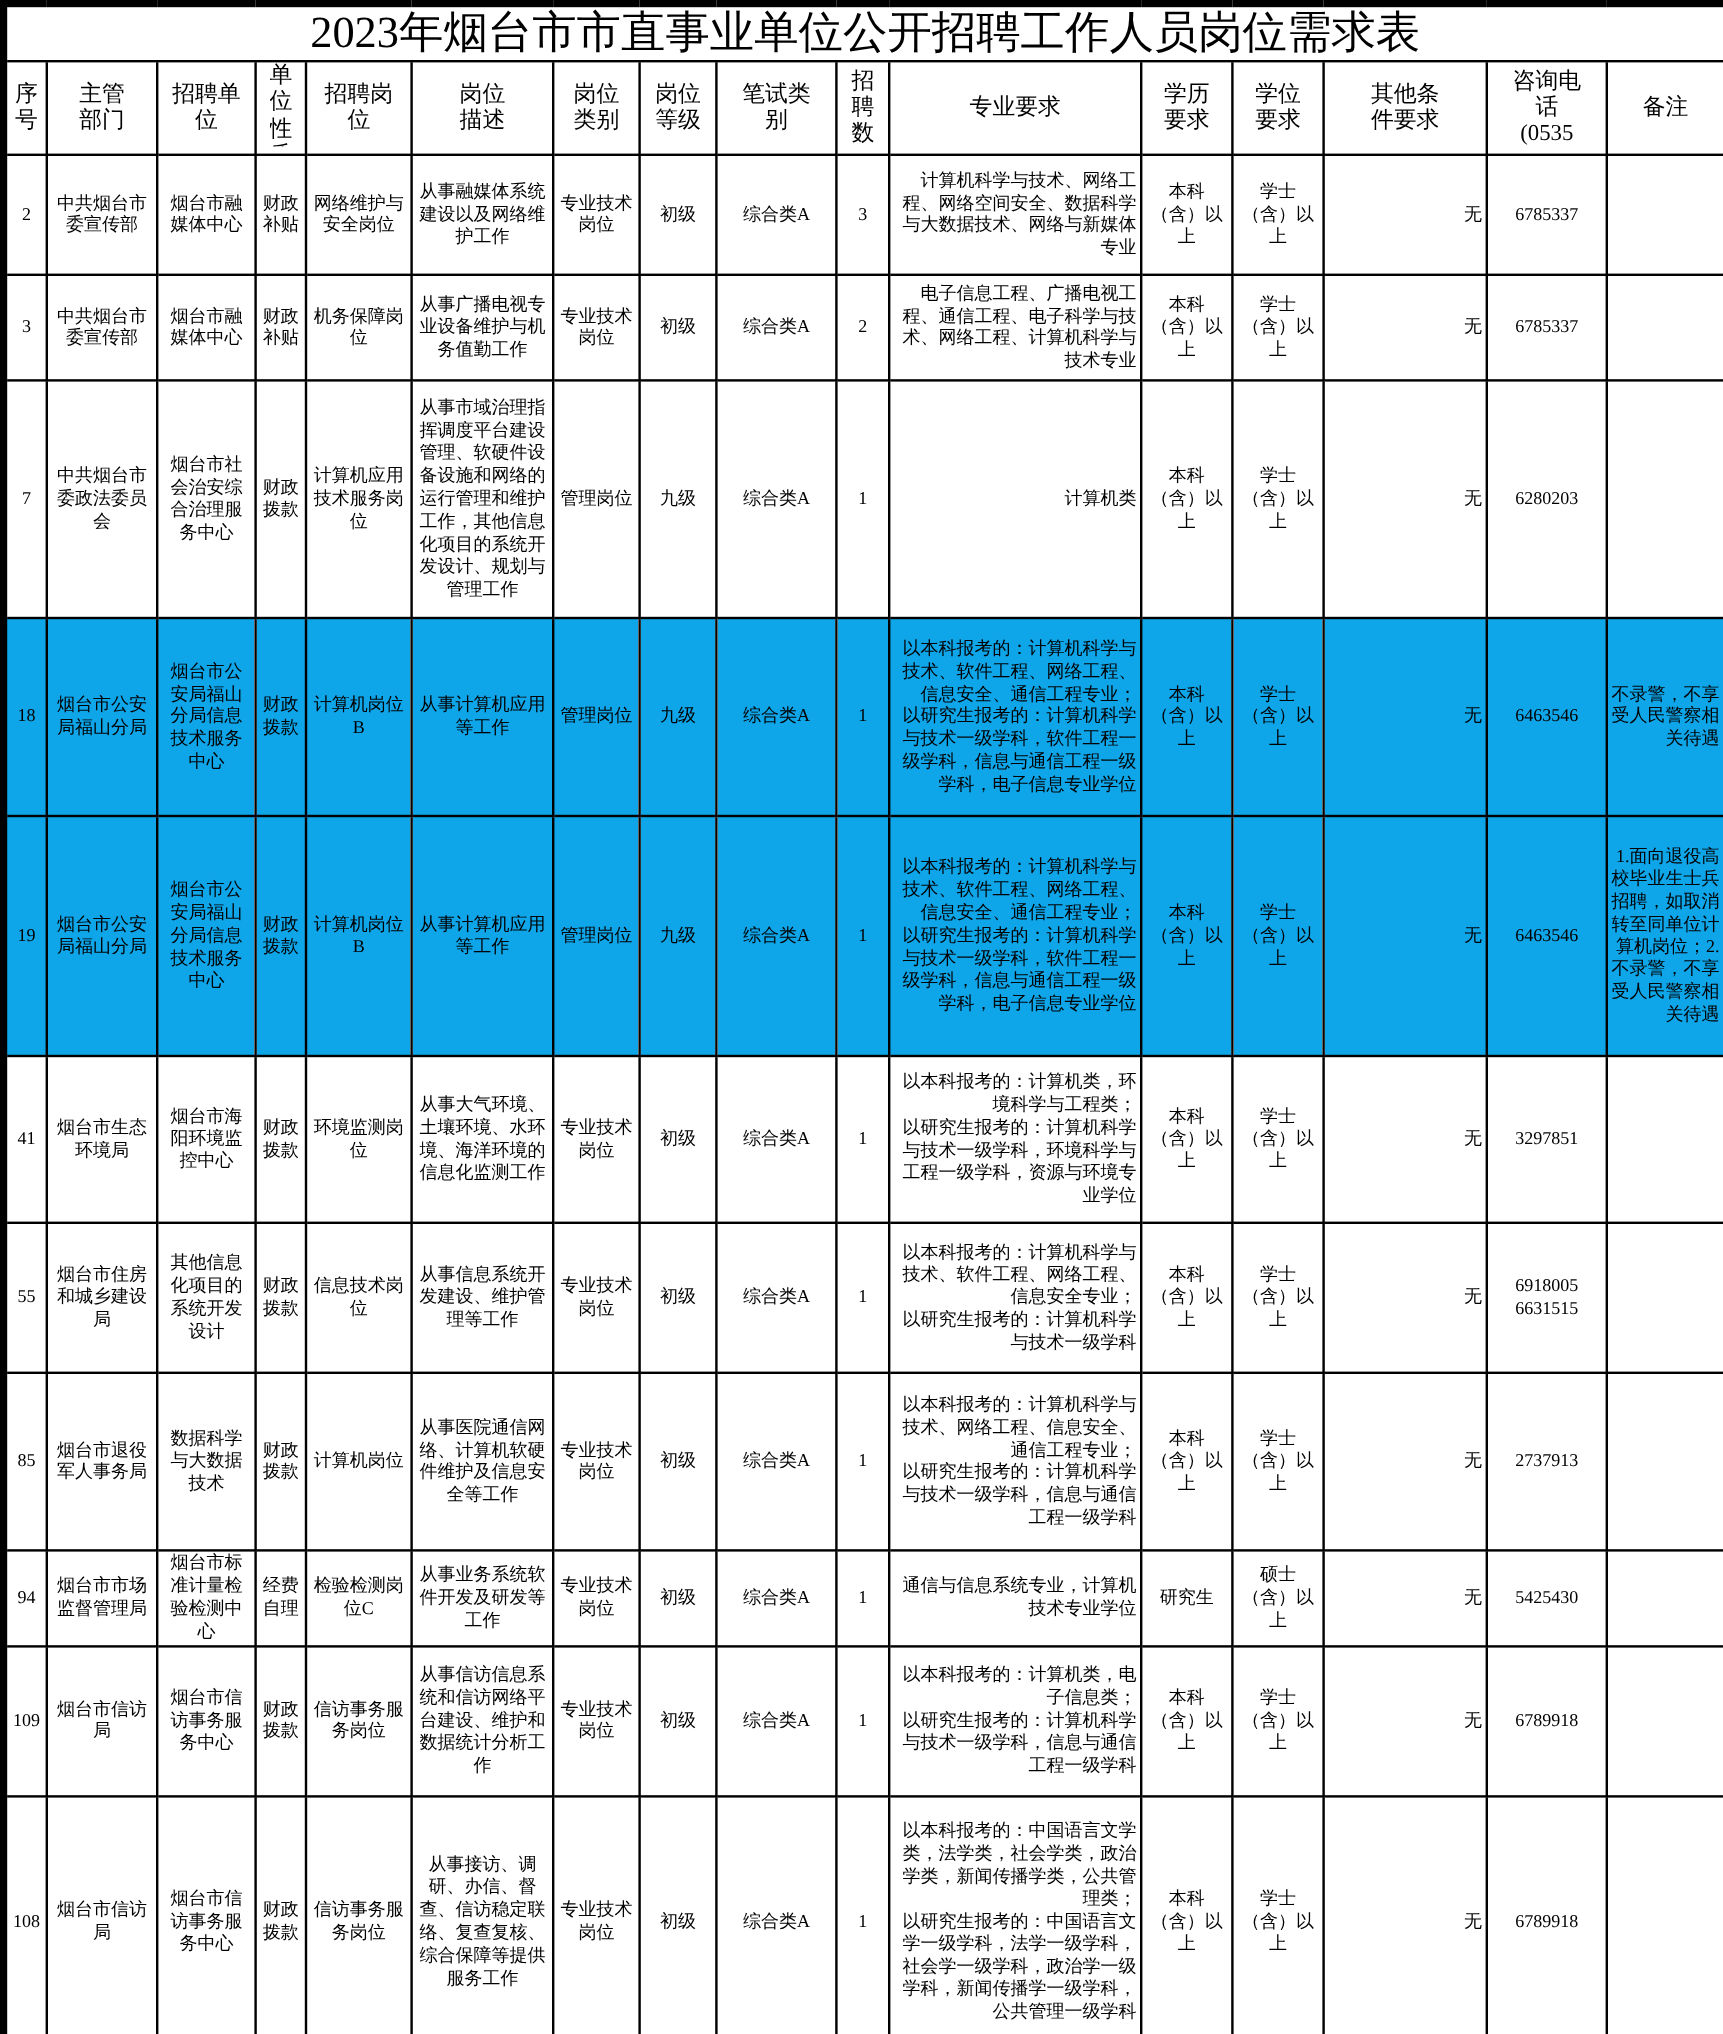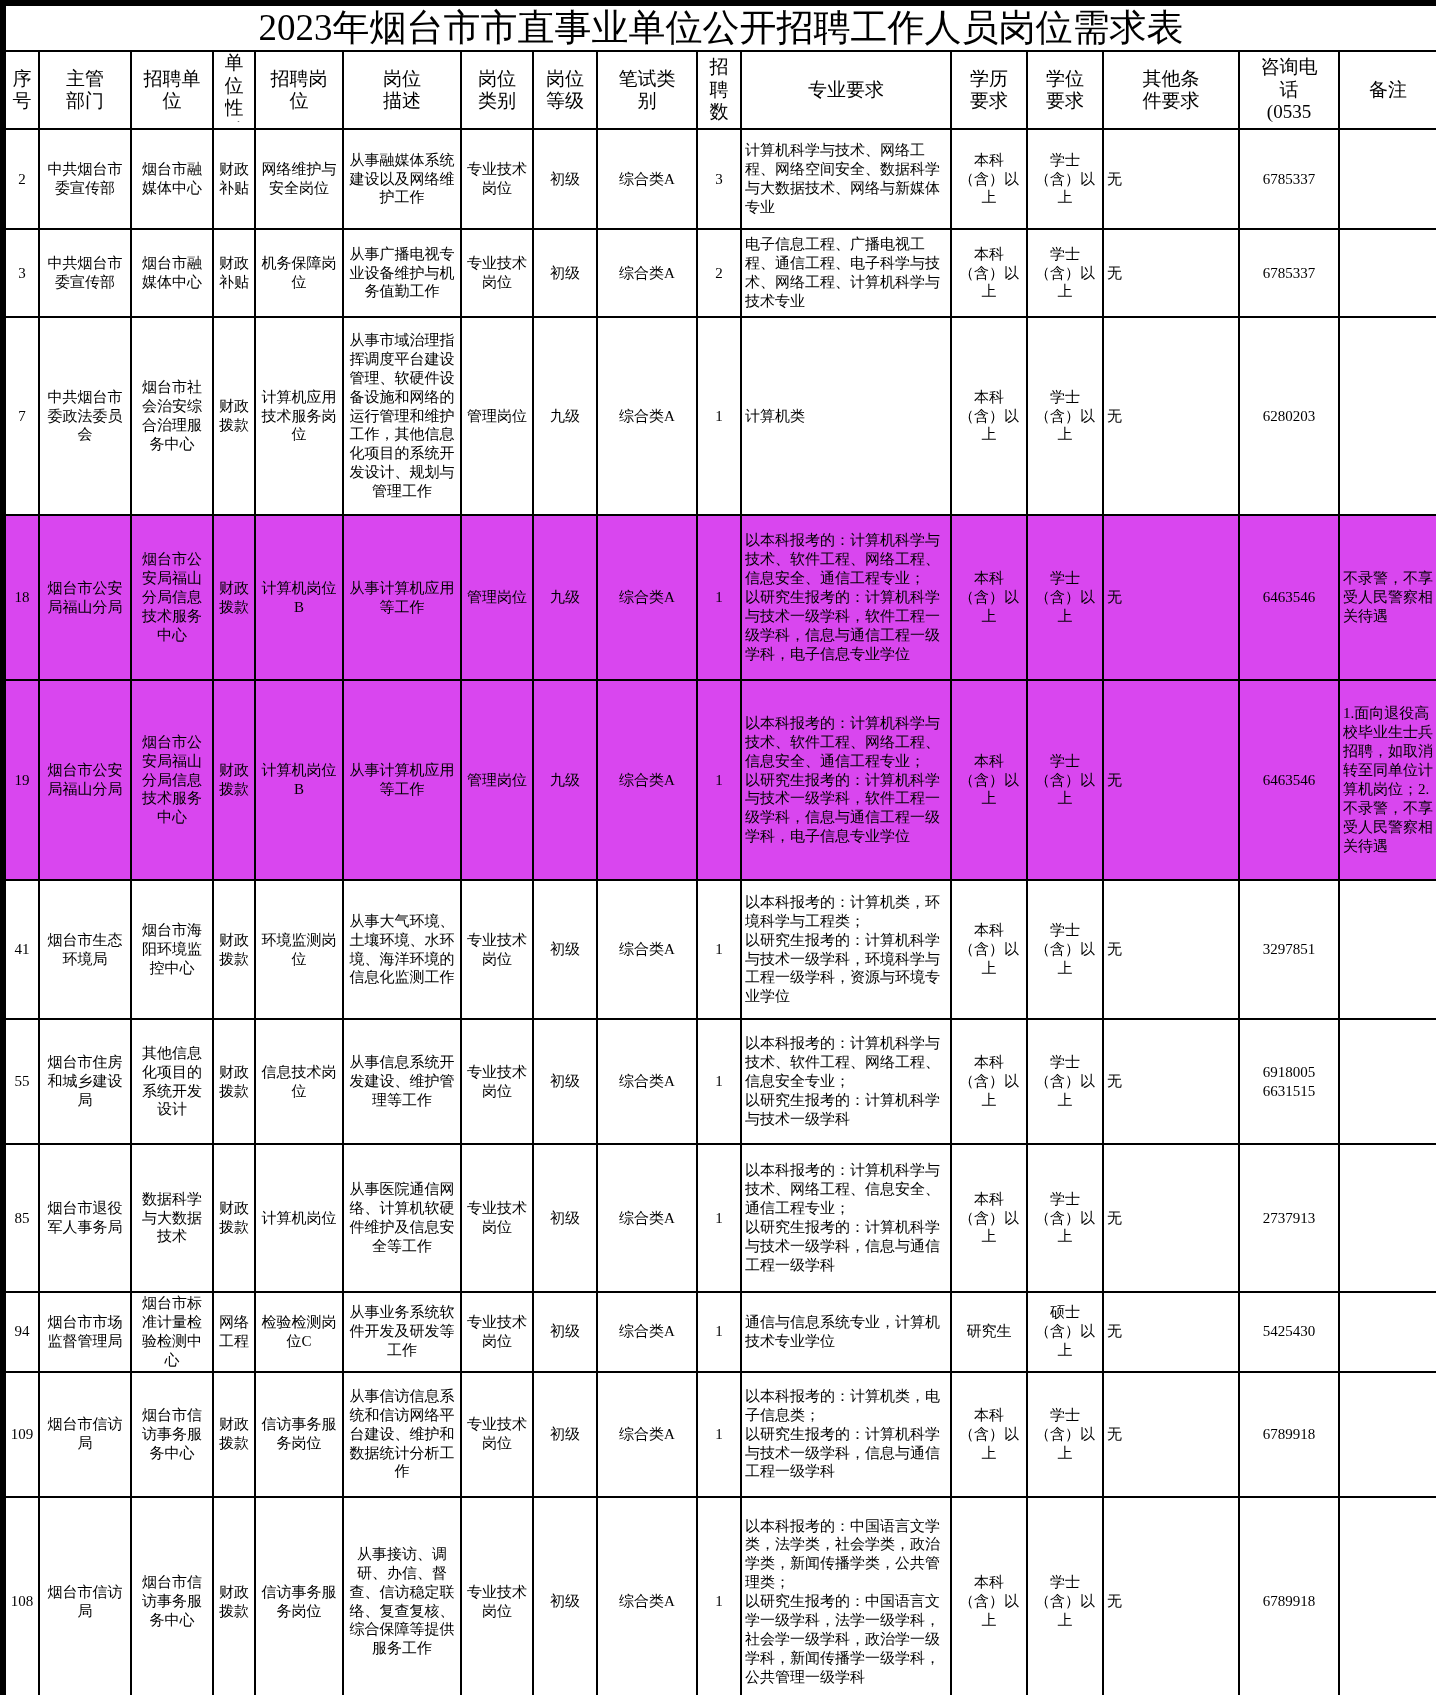--- a/index.html
+++ b/index.html
@@ -35,33 +35,33 @@
   tr.header-row{height:78px;}
   tr.header-row th{
     text-align:center;
     font-size:19px;
     line-height:1.18;
     white-space:pre-line;
     padding:0 2px;
   }
   .vclip{display:inline-block;max-height:70px;overflow:hidden;white-space:pre-line;}
   td{text-align:center;white-space:pre-line;}
-  td.c-left{text-align:left;}
+  td.c-left{text-align:right;}
   tbody tr:nth-child(1){height:100px}
   tbody tr:nth-child(2){height:88px}
   tbody tr:nth-child(3){height:198px}
   tbody tr:nth-child(4){height:165px}
   tbody tr:nth-child(5){height:200px}
   tbody tr:nth-child(6){height:139px}
   tbody tr:nth-child(7){height:125px}
   tbody tr:nth-child(8){height:148px}
   tbody tr:nth-child(9){height:73px}
   tbody tr:nth-child(10){height:125px}
   tbody tr:nth-child(11){height:212px}
-  tr.highlight td{background:#d946ef;}
+  tr.highlight td{background:#0ea5e9;}
 </style>
 </head>
 <body>
 
 <table class="sheet">
   <colgroup>
     <col class="c1">
       <col class="c2">
       <col class="c3">
       <col class="c4">
@@ -267,21 +267,21 @@
     <td>本科（含）以上</td>
     <td>学士（含）以上</td>
     <td class="c-left">无</td>
     <td>2737913</td>
     <td class="c-left"></td>
   </tr>
       <tr>
     <td>94</td>
     <td>烟台市市场监督管理局</td>
     <td>烟台市标准计量检验检测中心</td>
-    <td>网络工程</td>
+    <td>经费自理</td>
     <td>检验检测岗位C</td>
     <td>从事业务系统软件开发及研发等工作</td>
     <td>专业技术岗位</td>
     <td>初级</td>
     <td>综合类A</td>
     <td>1</td>
     <td class="c-left">通信与信息系统专业，计算机技术专业学位</td>
     <td>研究生</td>
     <td>硕士（含）以上</td>
     <td class="c-left">无</td>

